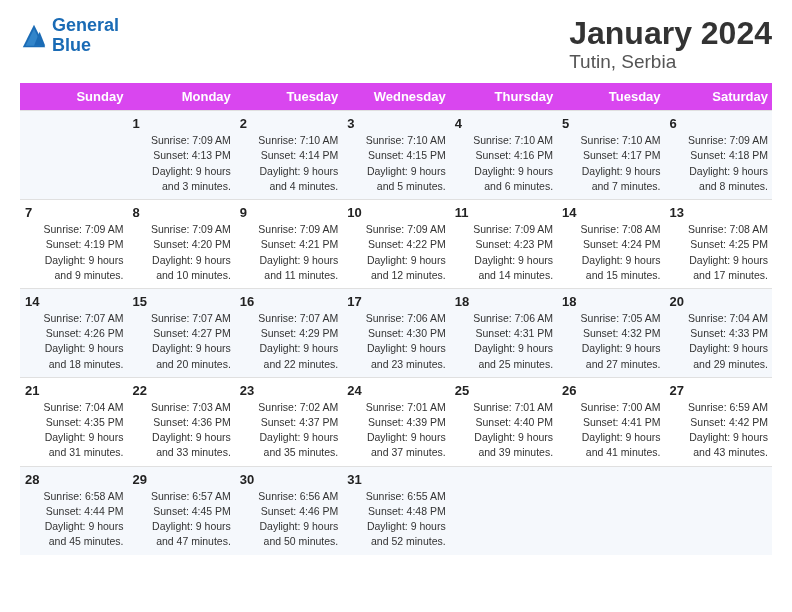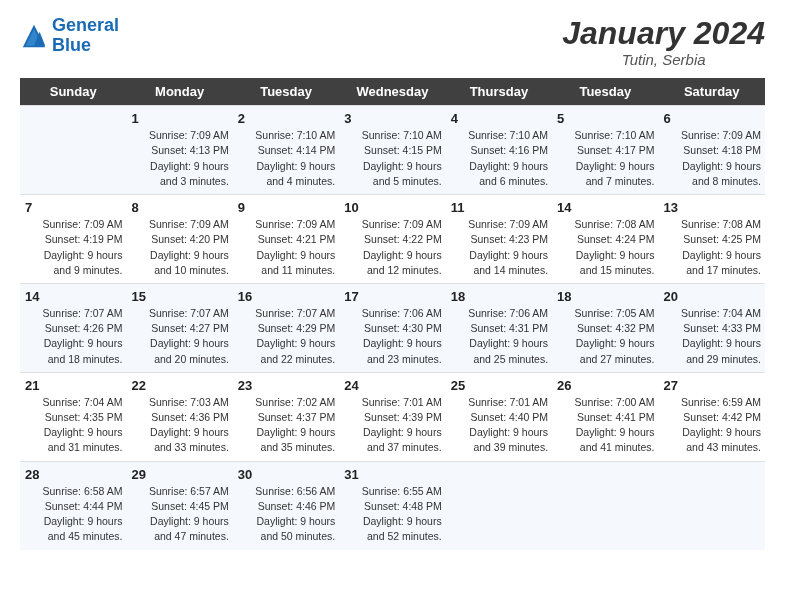--- a/index.html
+++ b/index.html
@@ -6,21 +6,21 @@
     body {
       font-family: Arial, sans-serif;
       background: #fff;
       width: 792px;
       height: 612px;
       overflow: hidden;
     }
     .page {
       width: 792px;
       min-height: 612px;
-      padding: 16px 27px 10px 20px;
+      padding: 16px 20px 10px 20px;
       background: #fff;
     }
     .header {
       display: flex;
       justify-content: space-between;
       align-items: flex-start;
       margin-bottom: 10px;
     }
     .logo {
       display: flex;
@@ -34,43 +34,42 @@
       line-height: 1.1;
     }
     .logo-text span {
       color: #1a6bb5;
     }
     .logo-icon {
       width: 28px;
       height: 28px;
     }
     .title-block {
-      text-align: center;
-      font-style: italic;
+      text-align: left;
     }
     .month-title {
       font-size: 32px;
       font-weight: bold;
       color: #333;
       line-height: 1.1;
     }
     .location {
-      font-size: 15px;
+      font-size: 19px;
       color: #555;
     }
     table {
       width: 100%;
       border-collapse: collapse;
       font-size: 11px;
     }
     thead tr th {
-      background-color: #404040;
+      background-color: #d946ef;
       color: #fff;
       padding: 6px 4px;
-      text-align: center;
+      text-align: right;
       font-size: 13px;
       font-weight: bold;
     }
     tbody tr {
       vertical-align: top;
     }
     tbody tr:nth-child(odd) {
       background-color: #f5f8fc;
     }
     tbody tr:nth-child(even) {

